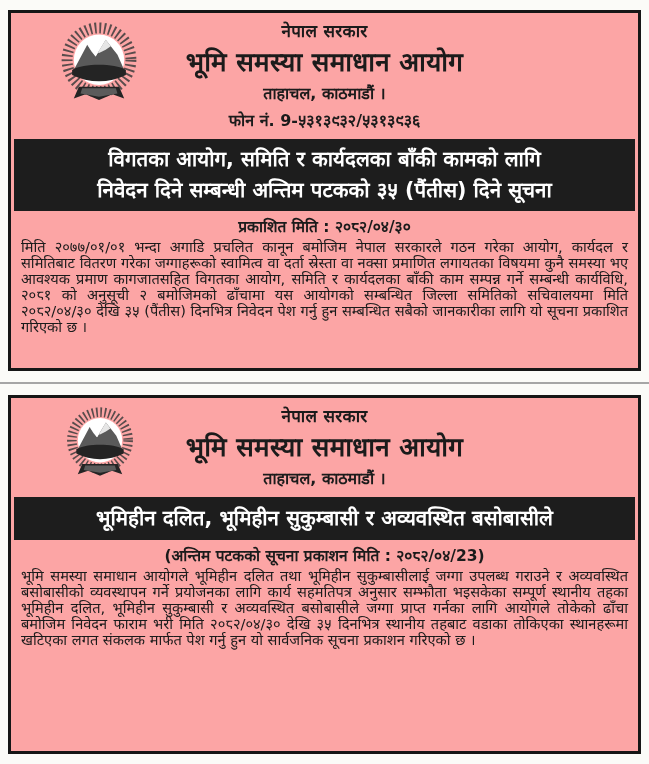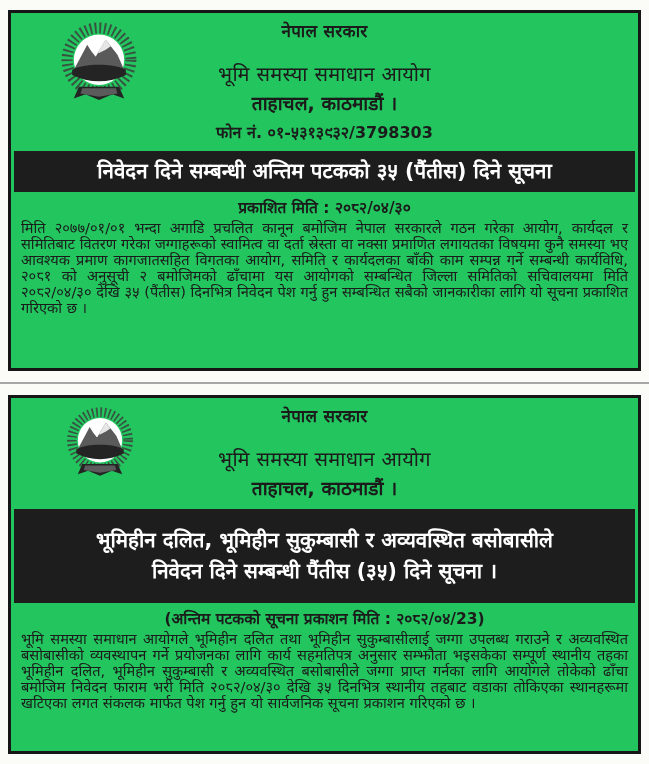--- a/index.html
+++ b/index.html
@@ -11,52 +11,52 @@
   }
   .page {
     position:relative;
     width:649px; height:764px;
     background:#fbfbf8;
     overflow:hidden;
   }
   .notice {
     position:absolute;
     left:8px; width:633px;
-    background:#22c55e;
+    background:#fca5a5;
     border:3px solid #161616;
     overflow:hidden;
   }
   .notice-1 { top:10px;  height:361px; }
   .notice-2 { top:395px; height:359px; }
   .separator {
     position:absolute;
     left:0; top:382px; width:649px; height:2px;
     background:#a6a6a6;
   }
   .header { position:relative; text-align:center; padding-top:6px; }
   .emblem {
     position:absolute; left:46px; top:6px;
     width:84px; height:90px;
   }
   .notice-2 .emblem { left:52px; width:74px; height:80px; }
   .gov-line   { font-size:17px; font-weight:bold; letter-spacing:.3px; }
-  .org-line   { font-size:20px; font-weight:normal; margin-top:18px; letter-spacing:.3px; }
-  .addr-line  { font-size:19px; font-weight:bold; margin-top:3px; }
+  .org-line   { font-size:26px; font-weight:bold; margin-top:1px; letter-spacing:.3px; }
+  .addr-line  { font-size:16px; font-weight:bold; margin-top:3px; }
   .phone-line { font-size:16px; font-weight:bold; margin-top:5px; }
   .banner {
     margin:8px 3px 0 3px;
     background:#1d1d1d;
     color:#ffffff;
     text-align:center;
     font-weight:bold;
     font-size:20.5px;
     line-height:31px;
     padding:5px 8px;
   }
-  .notice-2 .banner { padding:16px 8px; }
+  .notice-2 .banner { padding:6px 8px; }
   .date-line {
     text-align:center;
     font-weight:bold;
     font-size:15.5px;
     margin-top:4px;
   }
   .body-text {
     padding:2px 10px 6px 10px;
     font-size:14.6px;
     line-height:16px;
@@ -78,23 +78,24 @@
           <path d="M20,60 L36,30 L46,44 L58,24 L72,42 L80,60 Z" fill="#5a5a5a"></path>
           <path d="M36,30 L41,38 L46,44 L52,34 L58,24 L64,32 L58,36 L50,40 L42,36 Z" fill="#ffffff" opacity="0.85"></path>
           <path d="M18,60 C32,52 68,52 82,60 L82,66 C62,76 38,76 18,66 Z" fill="#242424"></path>
           <path d="M26,80 L74,80 L80,94 L66,89 L50,96 L34,89 L20,94 Z" fill="#242424"></path>
           <path d="M30,82 L70,82 L72,88 L50,92 L28,88 Z" fill="#ffffff" opacity="0.25"></path>
         </svg>
       </span>
       <div class="gov-line">नेपाल सरकार</div>
       <div class="org-line">भूमि समस्या समाधान आयोग</div>
       <div class="addr-line">ताहाचल, काठमाडौं ।</div>
-      <div class="phone-line">फोन नं. ०१-५३१३९३२/3798303</div>
+      <div class="phone-line">फोन नं. 9-५३१३९३२/५३१३९३६</div>
     </div>
     <div class="banner">
+      <div>विगतका आयोग, समिति र कार्यदलका बाँकी कामको लागि</div>
       <div>निवेदन दिने सम्बन्धी अन्तिम पटकको ३५ (पैंतीस) दिने सूचना</div>
     </div>
     <div class="date-line">प्रकाशित मिति : २०८२/०४/३०</div>
     <p class="body-text">मिति २०७७/०१/०१ भन्दा अगाडि प्रचलित कानून बमोजिम नेपाल सरकारले गठन गरेका आयोग, कार्यदल र समितिबाट वितरण गरेका जग्गाहरूको स्वामित्व वा दर्ता स्रेस्ता वा नक्सा प्रमाणित लगायतका विषयमा कुनै समस्या भए आवश्यक प्रमाण कागजातसहित विगतका आयोग, समिति र कार्यदलका बाँकी काम सम्पन्न गर्ने सम्बन्धी कार्यविधि, २०८१ को अनुसूची २ बमोजिमको ढाँचामा यस आयोगको सम्बन्धित जिल्ला समितिको सचिवालयमा मिति २०८२/०४/३० देखि ३५ (पैंतीस) दिनभित्र निवेदन पेश गर्नु हुन सम्बन्धित सबैको जानकारीका लागि यो सूचना प्रकाशित गरिएको छ ।</p>
   </section>
 
   <div class="separator"></div>
 
   <section class="notice notice-2">
     <div class="header">
@@ -108,19 +109,18 @@
           <path d="M26,80 L74,80 L80,94 L66,89 L50,96 L34,89 L20,94 Z" fill="#242424"></path>
           <path d="M30,82 L70,82 L72,88 L50,92 L28,88 Z" fill="#ffffff" opacity="0.25"></path>
         </svg>
       </span>
       <div class="gov-line">नेपाल सरकार</div>
       <div class="org-line">भूमि समस्या समाधान आयोग</div>
       <div class="addr-line">ताहाचल, काठमाडौं ।</div>
     </div>
     <div class="banner">
       <div>भूमिहीन दलित, भूमिहीन सुकुम्बासी र अव्यवस्थित बसोबासीले</div>
-      <div>निवेदन दिने सम्बन्धी पैंतीस (३५) दिने सूचना ।</div>
     </div>
     <div class="date-line">(अन्तिम पटकको सूचना प्रकाशन मिति : २०८२/०४/23)</div>
     <p class="body-text">भूमि समस्या समाधान आयोगले भूमिहीन दलित तथा भूमिहीन सुकुम्बासीलाई जग्गा उपलब्ध गराउने र अव्यवस्थित बसोबासीको व्यवस्थापन गर्ने प्रयोजनका लागि कार्य सहमतिपत्र अनुसार सम्झौता भइसकेका सम्पूर्ण स्थानीय तहका भूमिहीन दलित, भूमिहीन सुकुम्बासी र अव्यवस्थित बसोबासीले जग्गा प्राप्त गर्नका लागि आयोगले तोकेको ढाँचा बमोजिम निवेदन फाराम भरी मिति २०८२/०४/३० देखि ३५ दिनभित्र स्थानीय तहबाट वडाका तोकिएका स्थानहरूमा खटिएका लगत संकलक मार्फत पेश गर्नु हुन यो सार्वजनिक सूचना प्रकाशन गरिएको छ ।</p>
   </section>
 
 </div>
 
 </body></html>

